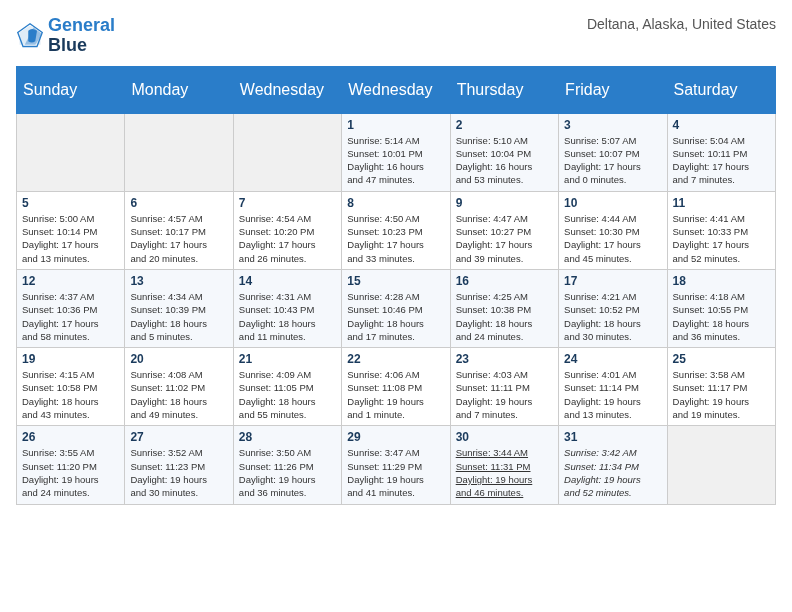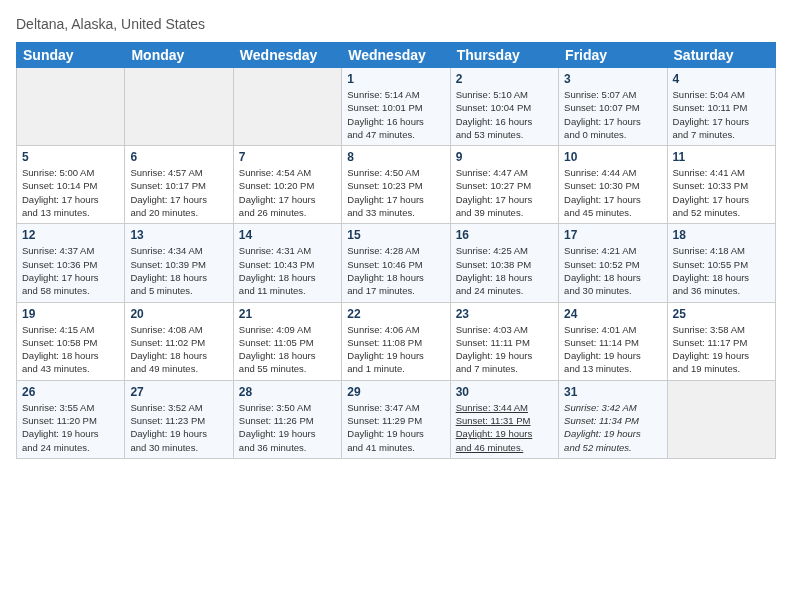--- a/index.html
+++ b/index.html
@@ -48,23 +48,23 @@
     }
     table {
       width: 100%;
       border-collapse: collapse;
       font-size: 10px;
     }
     thead th {
       background: #2a7dc9;
       color: #fff;
       text-align: left;
-      padding: 4px 6px;
-      font-size: 14px;
-      font-weight: bold;
+      padding: 14px 6px;
+      font-size: 16px;
+      font-weight: normal;
       border: 1px solid #2a7dc9;
     }
     tbody td {
       border: 1px solid #ccc;
       vertical-align: top;
       padding: 4px 5px;
       width: 14.28%;
       min-height: 80px;
       background: #fff;
     }
@@ -87,20 +87,33 @@
       line-height: 1.4;
     }
     td.empty {
       background: #f0f0f0 !important;
     }
   </style>
 </head>
 <body>
 
 <div class="header">
+  <div class="logo">
+    <svg class="logo-icon" viewBox="0 0 32 32" xmlns="http://www.w3.org/2000/svg">
+      <polygon points="16,4 28,12 28,26 4,26 4,12" fill="#2a7dc9" opacity="0.15"></polygon>
+      <polygon points="20,6 30,14 22,26 10,26" fill="#2a7dc9" opacity="0.4"></polygon>
+      <polygon points="16,2 30,12 24,28 8,28 2,12" fill="none" stroke="#2a7dc9" stroke-width="1.5"></polygon>
+      <path d="M14 10 Q18 6 24 10 L22 22 Q18 25 14 22 Z" fill="#2a7dc9"></path>
+    </svg>
+    <div>
+      <div class="logo-text">
+        <span>General</span><br><span style="color:#1a3a5c">Blue</span>
+      </div>
+    </div>
+  </div>
   <div class="title-area">
     <div class="location">Deltana, Alaska, United States</div>
   </div>
 </div>
 
 <table>
   <thead>
     <tr id="header-row">
         <th>Sunday</th>
         <th>Monday</th>

